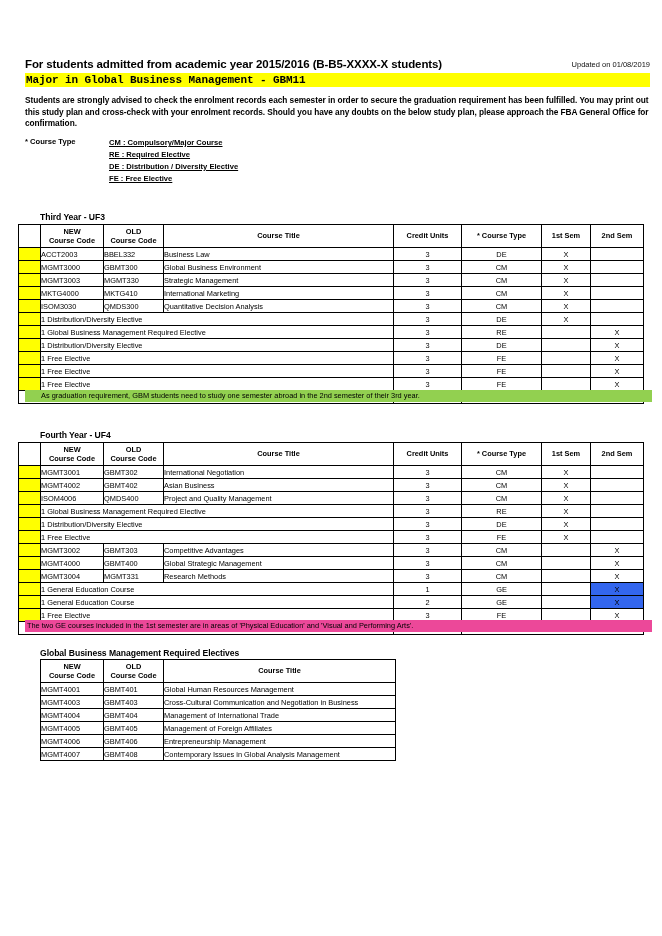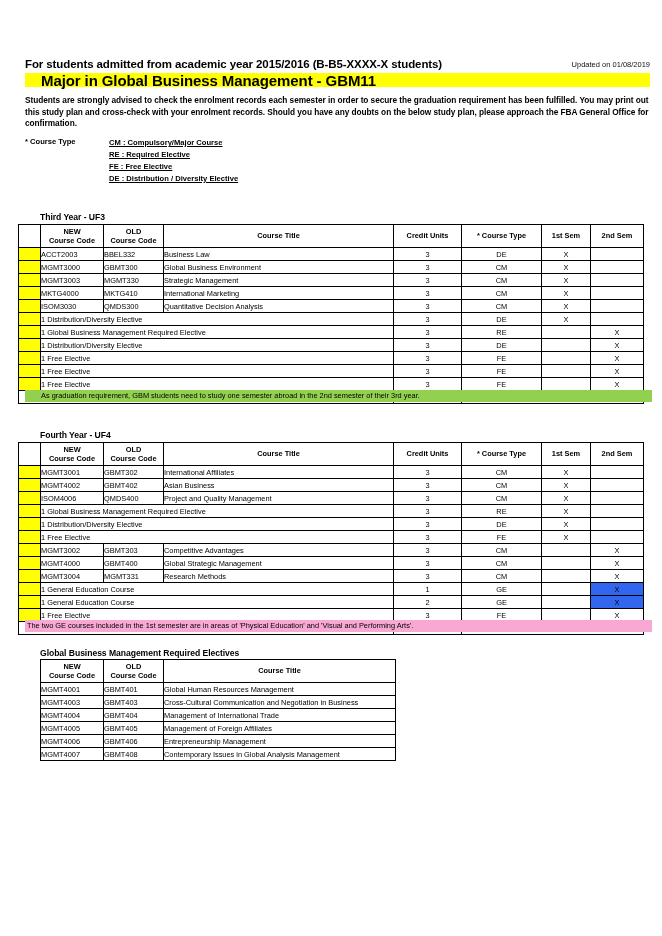--- a/index.html
+++ b/index.html
@@ -51,24 +51,25 @@
     position: absolute;
     left: 25px;
     top: 73px;
     width: 625px;
     height: 14px;
     background: #ffff00;
     display: flex;
     align-items: center;
   }
   .major-band span {
-    font-size: 15px;
+    font-size: 11px;
     font-weight: bold;
     letter-spacing: -0.1px;
-    padding-left: 16px;
+    padding-left: 1px;
+    font-family: Liberation Mono, monospace;
   }
   .intro {
     position: absolute;
     left: 25px;
     top: 95px;
     width: 627px;
     font-size: 8.3px;
     font-weight: bold;
     line-height: 11.6px;
     letter-spacing: -0.05px;
@@ -163,21 +164,21 @@
     left: 25px;
     width: 627px;
     height: 12px;
     line-height: 12px;
     font-size: 7.4px;
     padding-left: 2px;
     box-sizing: border-box;
     white-space: nowrap;
   }
   .note.green { background: #92d050; padding-left: 16px; }
-  .note.blue  { background: #f9a8d4; }
+  .note.blue  { background: #ec4899; }
 </style>
 </head>
 <body>
 
 <div class="page">
 
   <div class="hdr-row">
     <div class="doc-title">For students admitted from academic year 2015/2016 (B-B5-XXXX-X students)</div>
     <div class="updated">Updated on 01/08/2019</div>
   </div>
@@ -186,22 +187,22 @@
     <span>Major in Global Business Management - GBM11</span>
   </div>
 
   <div class="intro">Students are strongly advised to check the enrolment records each semester in order to secure the graduation requirement has been fulfilled.  You may print out this study plan and cross-check with your enrolment records.  Should you have any doubts on the below study plan, please approach the FBA General Office for confirmation.</div>
 
   <div class="legend">
     <div class="legend-label">* Course Type</div>
     <div class="legend-list">
       <div>CM : Compulsory/Major Course</div>
       <div>RE : Required Elective</div>
+      <div>DE : Distribution / Diversity Elective</div>
       <div>FE :  Free Elective</div>
-      <div>DE : Distribution / Diversity Elective</div>
     </div>
   </div>
 
   <div class="sec-title" style="left:40px; top:212px;">Third Year - UF3</div>
   <table class="plan" id="tbl-uf3" style="left:18px; top:224px; width:625px;">
     <colgroup>
       <col style="width:22px">
         <col style="width:63px">
         <col style="width:60px">
         <col style="width:230px">
@@ -364,21 +365,21 @@
         <th>* Course Type</th>
         <th>1st Sem</th>
         <th>2nd Sem</th>
       </tr>
     </thead>
     <tbody>
         <tr>
           <td class="mark"></td>
           <td class="txt">MGMT3001</td>
           <td class="txt">GBMT302</td>
-          <td class="txt">International Affiliates</td>
+          <td class="txt">International Negotiation</td>
           <td class="ctr">3</td>
           <td class="ctr">CM</td>
           <td class="ctr">X</td>
           <td class="ctr"></td>
         </tr>
         <tr>
           <td class="mark"></td>
           <td class="txt">MGMT4002</td>
           <td class="txt">GBMT402</td>
           <td class="txt">Asian Business</td>

